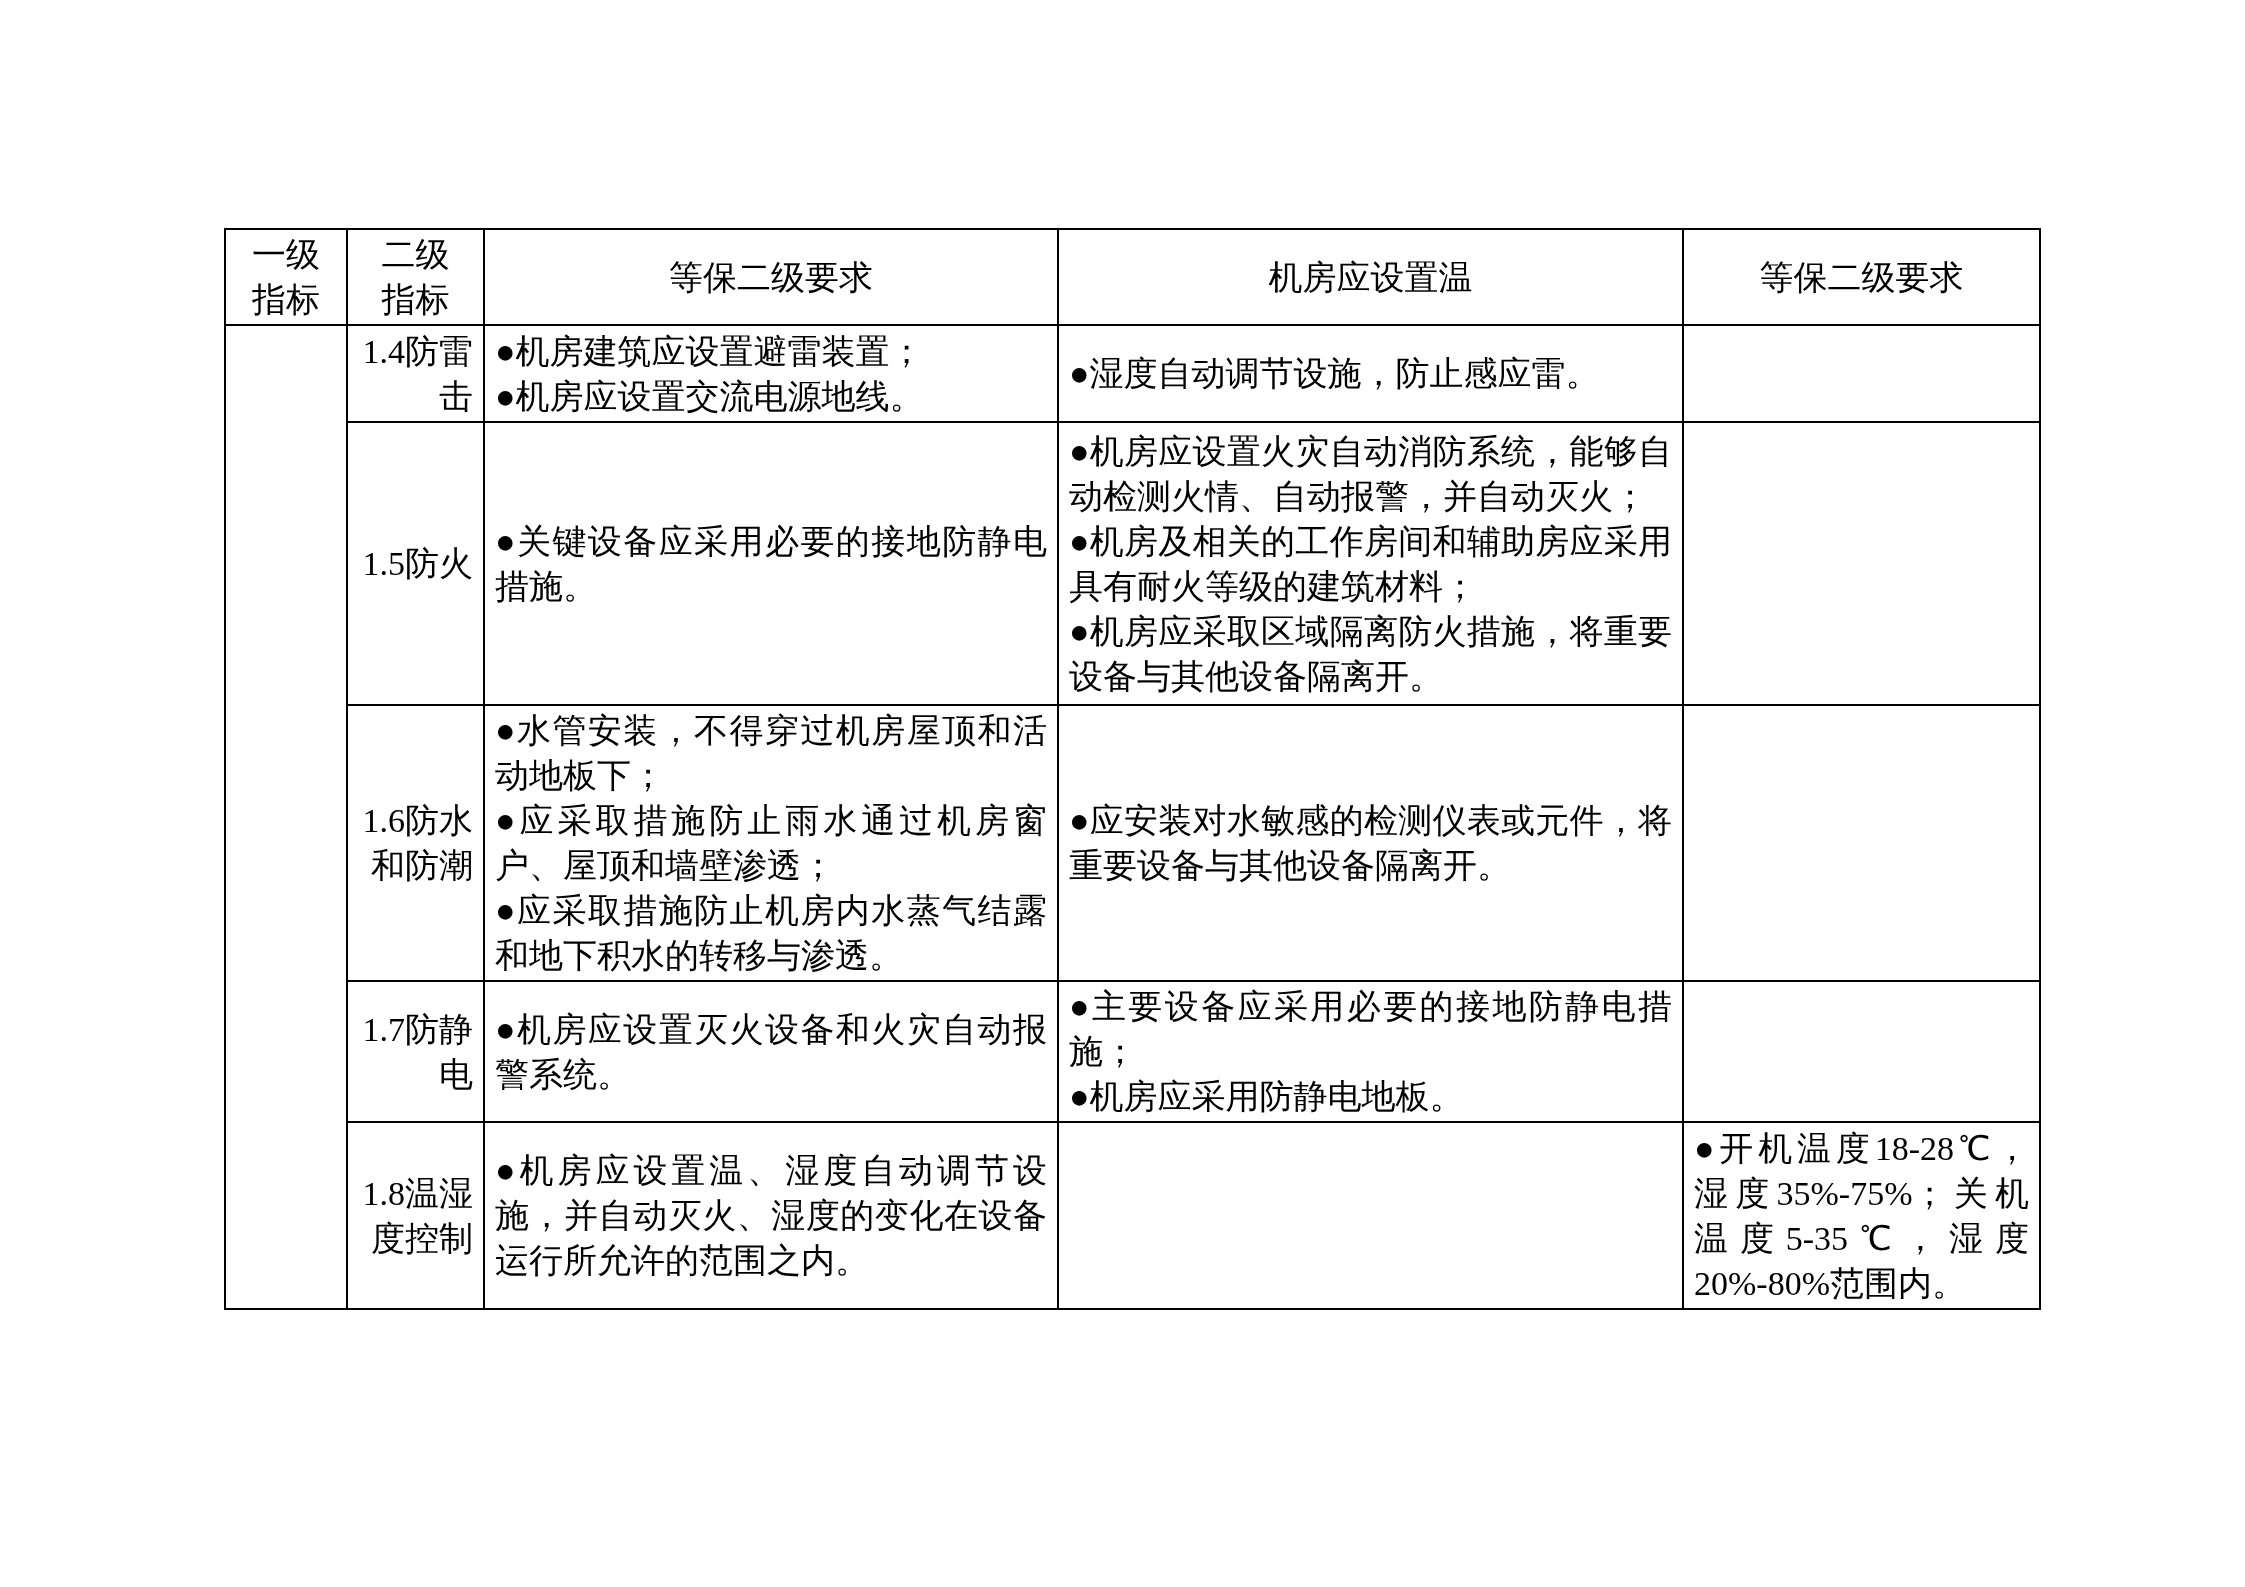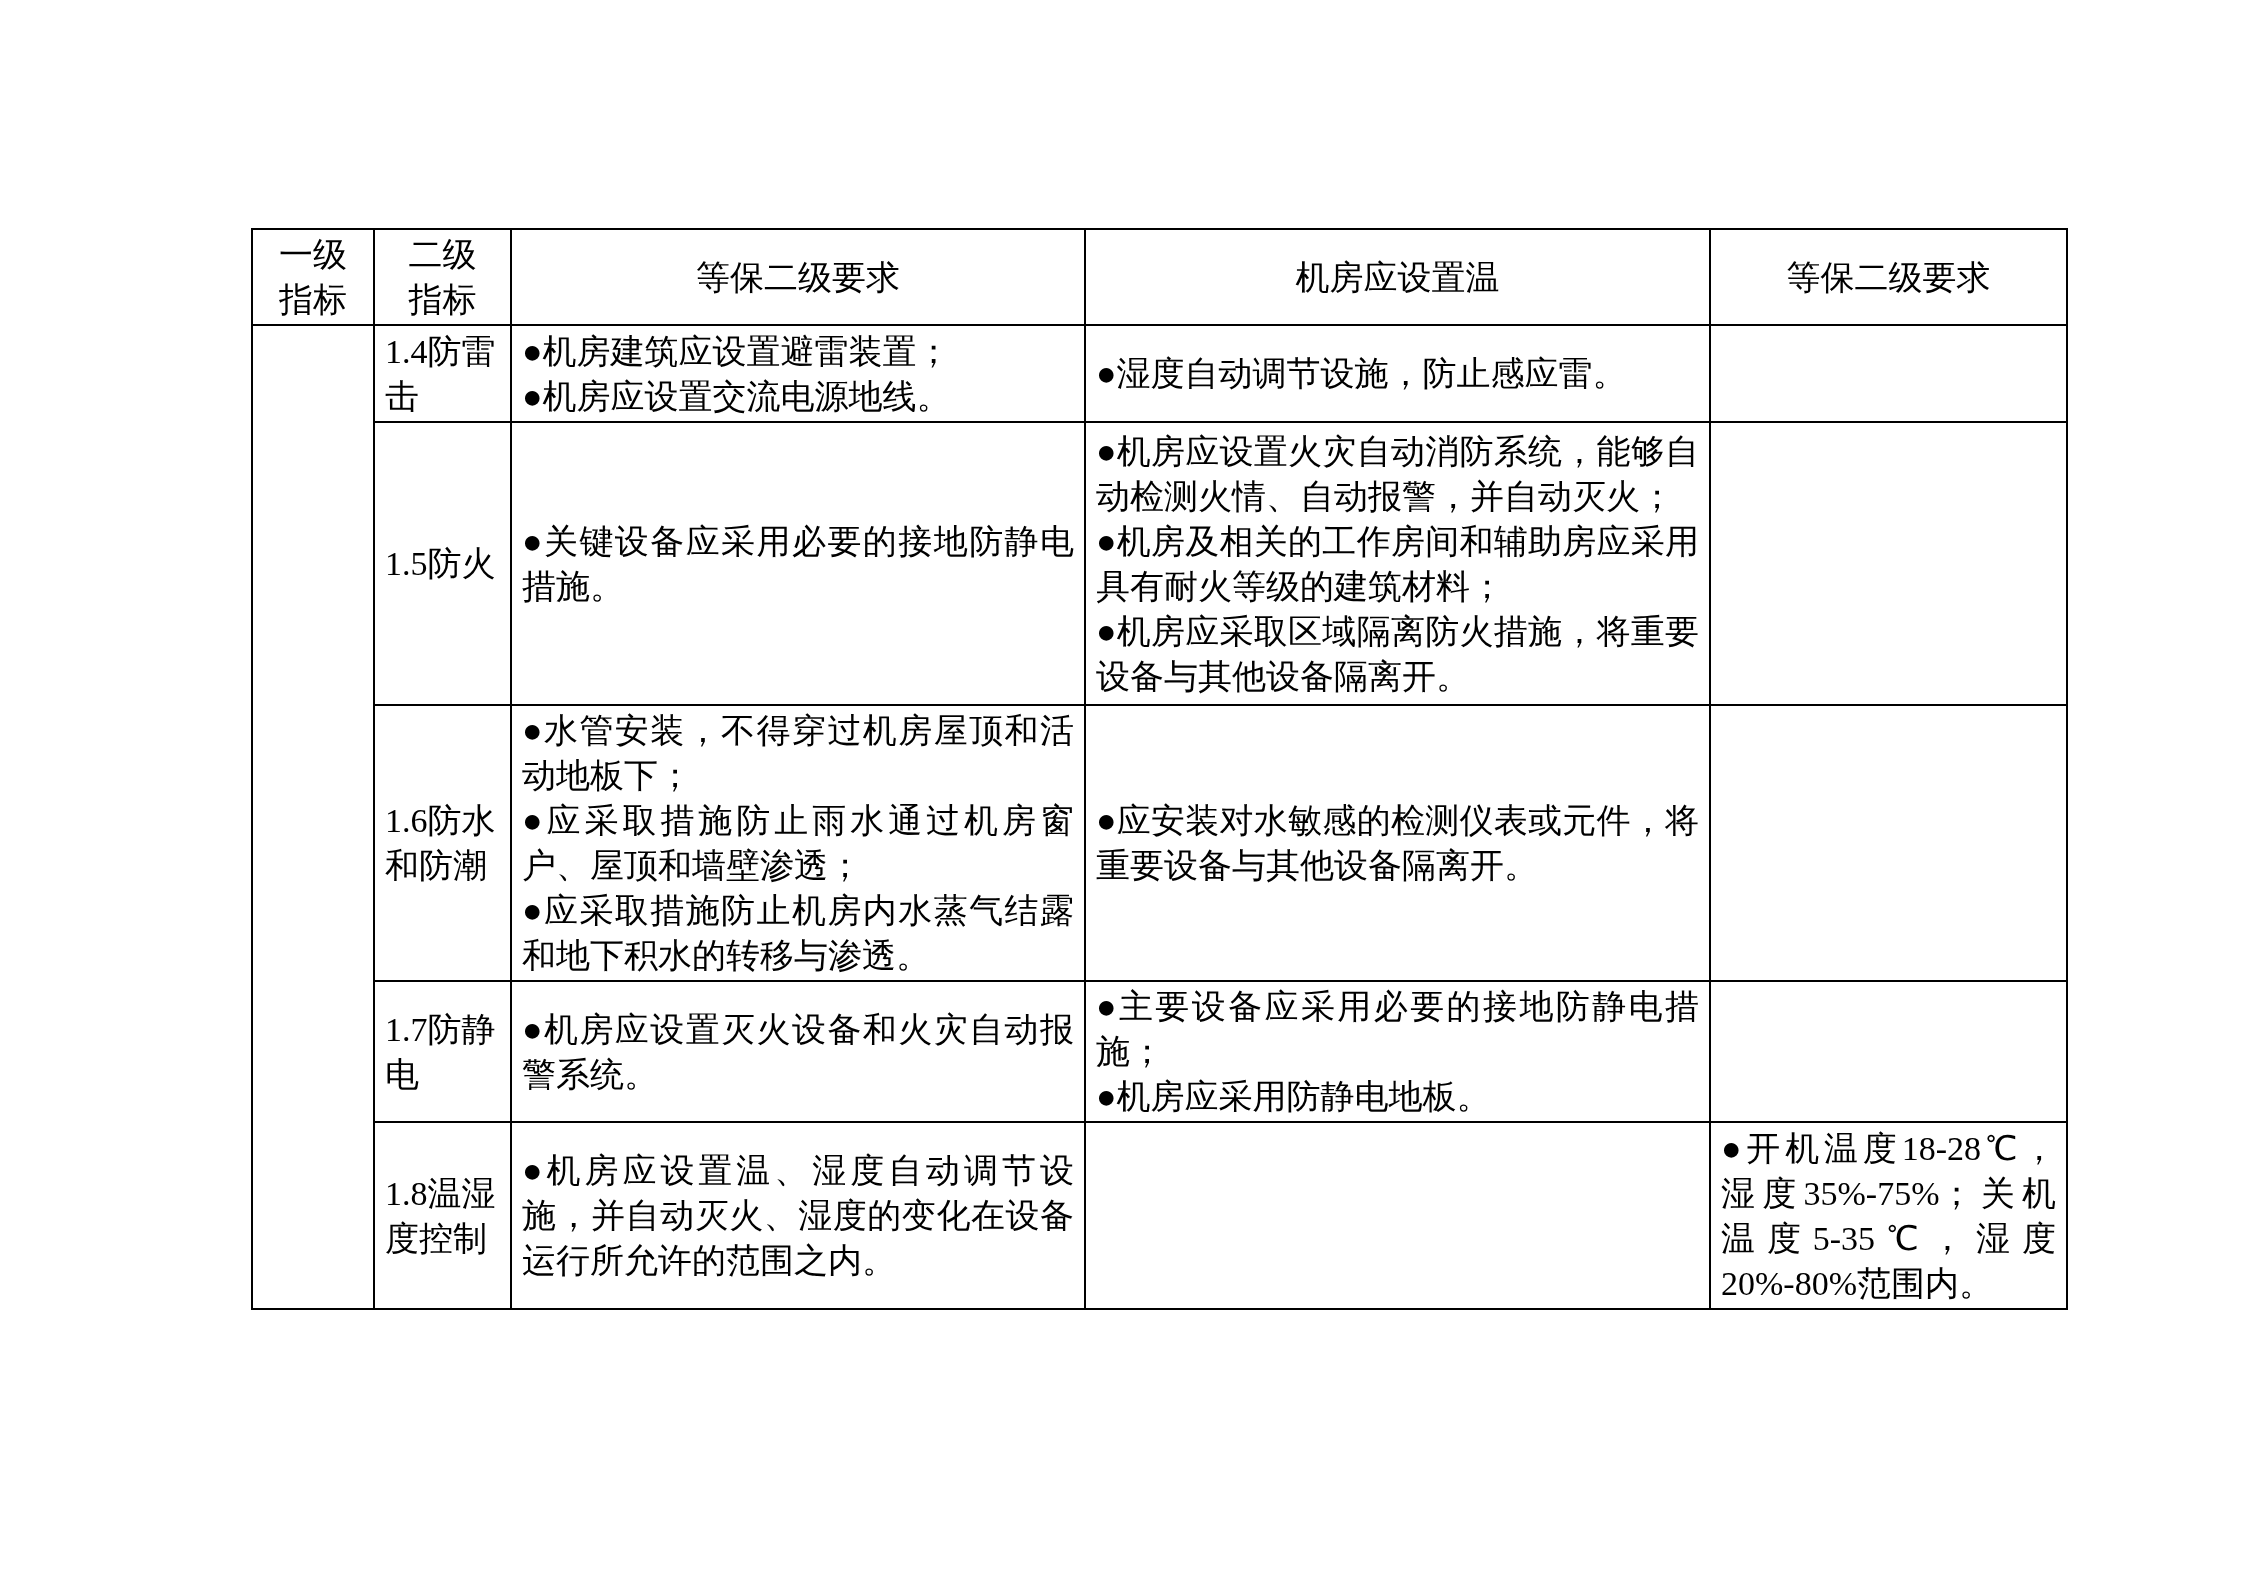--- a/index.html
+++ b/index.html
@@ -16,21 +16,21 @@
   }
   .page {
     position: absolute;
     left: 0; top: 0;
     width: 2245px;
     height: 1587px;
     background: #ffffff;
   }
   table.req-table {
     position: absolute;
-    left: 251px;
+    left: 224px;
     top: 228px;
     border-collapse: collapse;
     table-layout: fixed;
     width: 1815px;
     font-family: Liberation Serif, serif;
   }
   table.req-table td {
     border: 2px solid #000000;
     font-size: 34px;
     line-height: 45px;
@@ -43,21 +43,21 @@
     text-align: center;
     white-space: pre-line;
     padding: 2px 4px;
   }
   td.body-cell {
     text-align: justify;
     text-align-last: left;
     white-space: pre-line;
   }
   td.indicator-cell {
-    text-align: left;
+    text-align: right;
     padding: 2px 6px;
     white-space: normal;
   }
   td.l1-merged {
     padding: 0;
   }
 </style>
 </head>
 <body>
 

